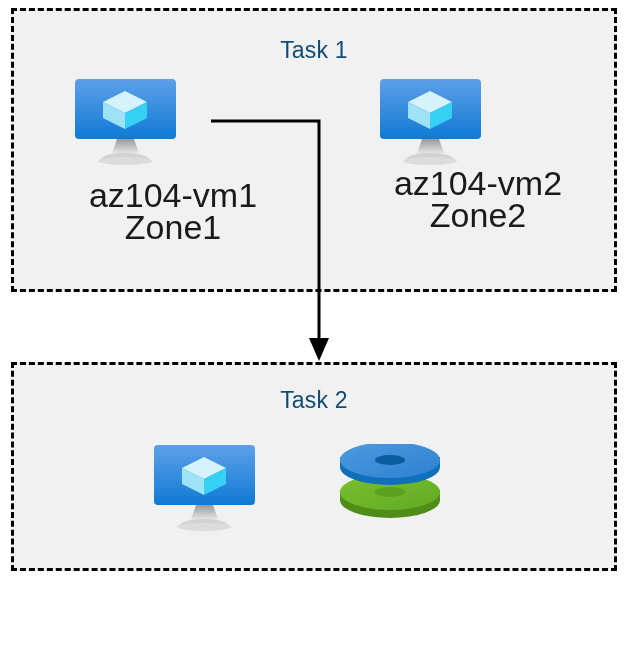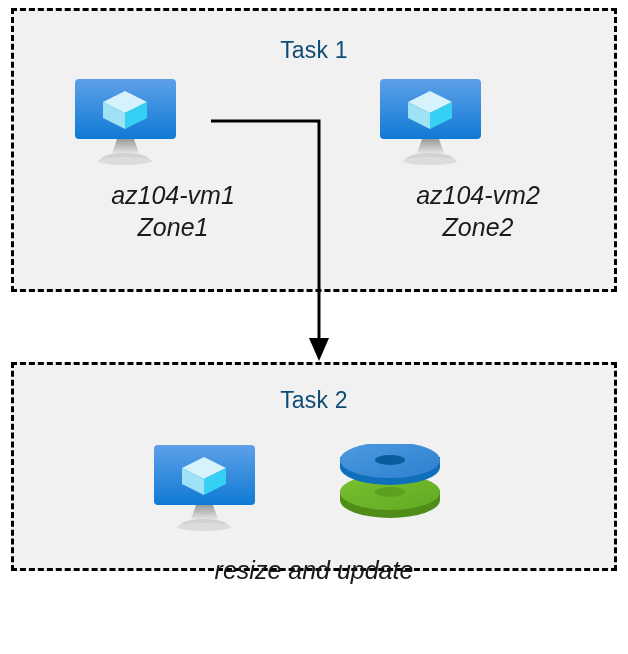--- a/index.html
+++ b/index.html
@@ -40,24 +40,23 @@
   #task1-title { top: 23px; }
   #task2-title { top: 19px; }
 
   
   .node {
     position: absolute;
     text-align: center;
   }
   .node-label {
     color: #1a1a1a;
-    font-size: 25px;
+    font-size: 34px;
     line-height: 32px;
     white-space: pre-line;
-    font-style: italic;
   }
 
   
   .vm-icon {
     position: relative;
     margin: 0 auto;
   }
   .vm-icon svg { display: block; }
 
   
@@ -127,21 +126,21 @@
         </defs>
         <rect x="2" y="2" width="101" height="60" rx="4" fill="url(#scr2)"></rect>
         <path d="M44 62 h17 l5 14 h-27 z" fill="url(#stand2)"></path>
         <path d="M26 84 c5-7 14-8 26-8 s21 1 26 8 z" fill="#d2d2d2"></path>
         <ellipse cx="52" cy="84" rx="27" ry="4" fill="#dcdcdc"></ellipse>
         <polygon points="52,14 74,25 52,36 30,25" fill="#d6f2fb"></polygon>
         <polygon points="30,25 52,36 52,52 30,41" fill="#9fe2f5"></polygon>
         <polygon points="74,25 52,36 52,52 74,41" fill="#37d0f5"></polygon>
       </svg>
     </div>
-    <div class="node-label" style="margin-top:12px;">az104-vm2
+    <div class="node-label" style="">az104-vm2
 Zone2</div>
   </div>
 
   <svg id="connector" aria-hidden="true">
     <path d="M211 121 H319 V344" stroke="#000000" stroke-width="3" fill="none"></path>
     <polygon points="319,361 309,338 329,338" fill="#000000"></polygon>
   </svg>
 
   <div id="task2-box" class="task-box">
     <div id="task2-title" class="task-title">Task 2</div>
@@ -189,17 +188,14 @@
         <ellipse cx="55" cy="48" rx="50" ry="18" fill="url(#dgreen)"></ellipse>
         <ellipse cx="55" cy="48" rx="15" ry="5" fill="#5ba01f"></ellipse>
 
         <path d="M5 23 a50 18 0 0 0 100 0 v-10 h-100 z" fill="#0f6fba"></path>
         <ellipse cx="55" cy="16" rx="50" ry="18" fill="url(#dblue)"></ellipse>
         <ellipse cx="55" cy="16" rx="15" ry="5" fill="#0b5c9c"></ellipse>
       </svg>
     </div>
   </div>
 
-  <div class="node" style="left:14px; top:554px; width:600px;">
-    <div class="node-label">resize and update</div>
-  </div>
 
 </div>
 
 </body></html>

